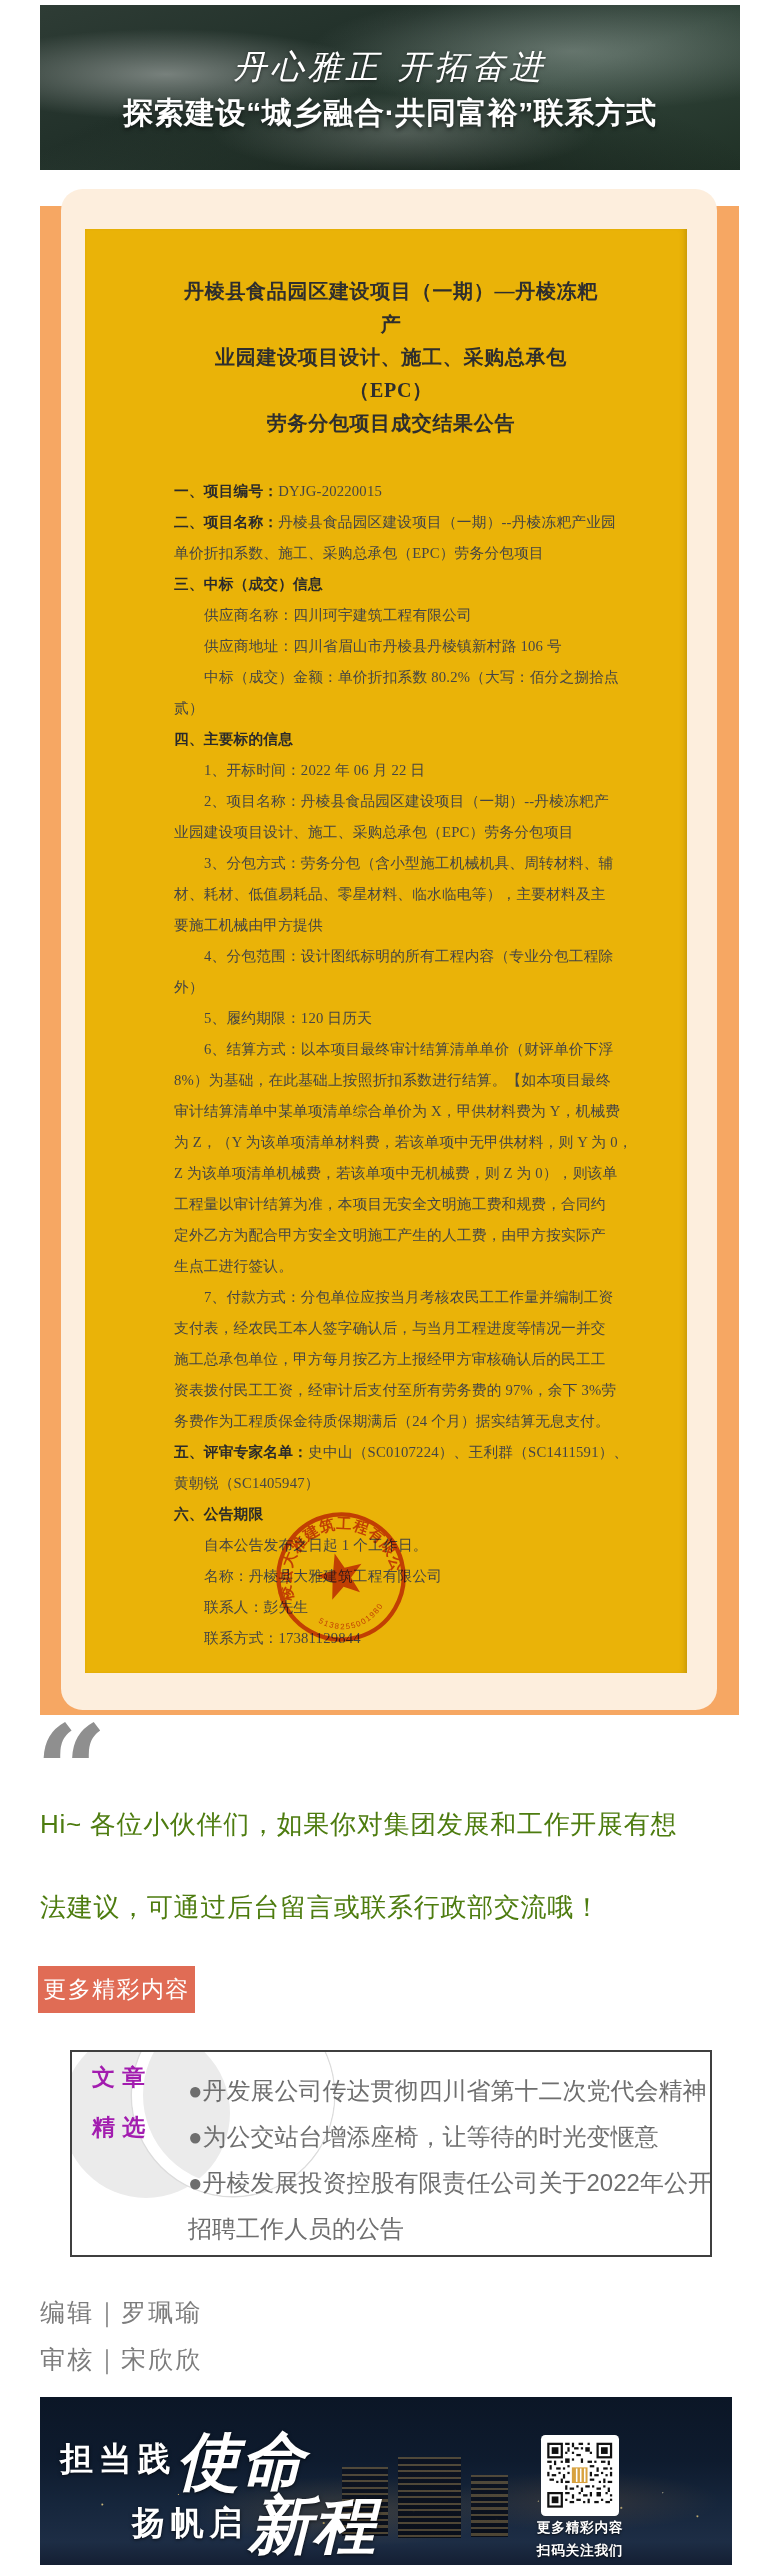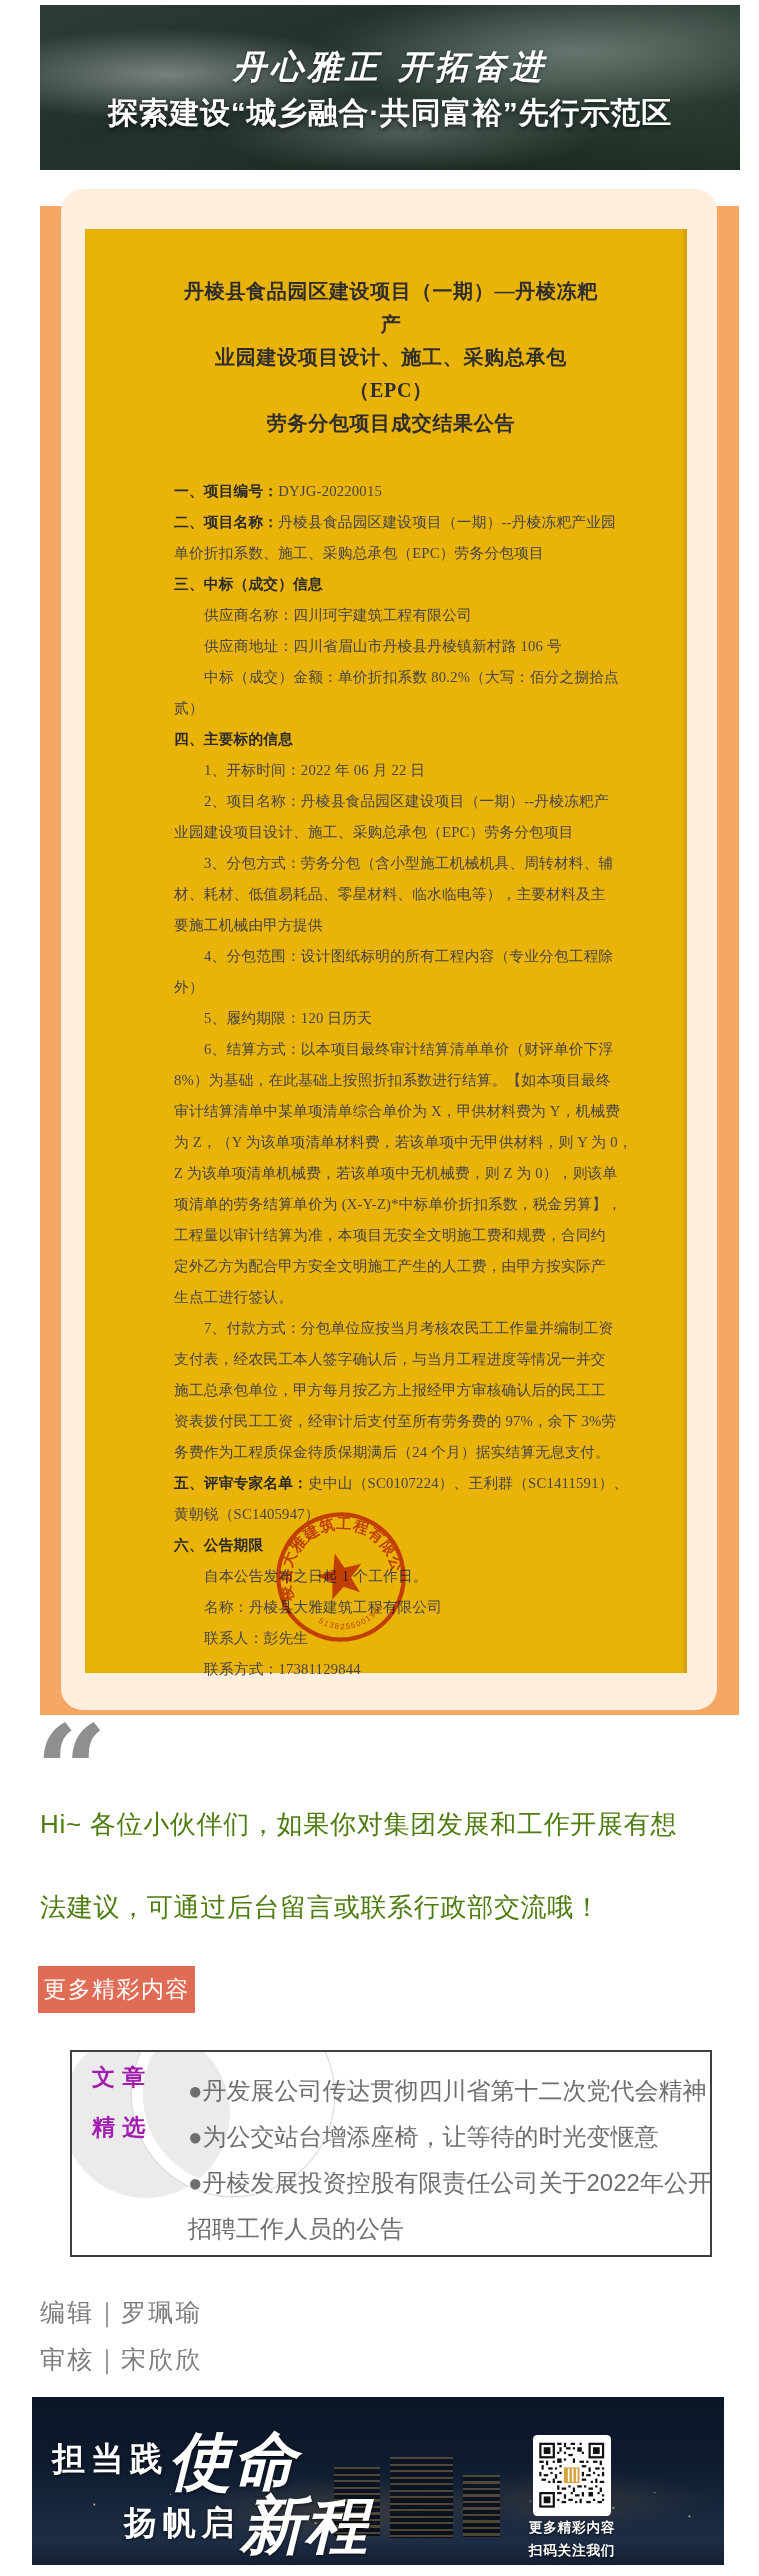--- a/index.html
+++ b/index.html
@@ -9,21 +9,21 @@
 
   
   #top-banner{left:40px;top:5px;width:700px;height:165px;overflow:hidden;
     background:
       radial-gradient(ellipse 302px 65px at 18% 42%, rgba(255,255,255,.38), rgba(255,255,255,0) 70%),
       radial-gradient(ellipse 374px 86px at 76% 28%, rgba(228,238,233,.30), rgba(255,255,255,0) 70%),
       radial-gradient(ellipse 273px 58px at 52% 78%, rgba(255,255,255,.20), rgba(255,255,255,0) 70%),
       radial-gradient(ellipse 503px 173px at 50% 118%, rgba(16,26,20,.85), rgba(16,26,20,0) 75%),
       linear-gradient(160deg,#2e3c35 0%,#22312a 35%,#31443a 62%,#203126 100%);}
   .banner-cal{width:100%;text-align:center;color:#fff;
-    font-family:"DejaVu Serif",serif;font-style:italic;font-weight:bold;
+    font-family:"DejaVu Serif",serif;font-style:italic;font-weight:normal;
     font-size:33px;letter-spacing:4.3px;text-shadow:0 1.4px 3.6px rgba(0,0,0,.55);}
   #top-banner .banner-cal{top:40px;}
   .banner-main{top:88px;width:100%;text-align:center;color:#fff;font-weight:bold;
     font-size:30px;letter-spacing:0.7px;text-shadow:0 2.2px 4.3px rgba(0,0,0,.6);}
 
   
   #doc-orange{left:40px;top:206px;width:699px;height:1509px;background:#f6a763;}
   #doc-cream{left:61px;top:189px;width:656px;height:1521px;background:#fdeedd;border-radius:21.6px;}
   #doc-page{left:85px;top:229px;width:602px;height:1444px;background:#eab308;
     box-shadow:inset -5.8px 0 7.2px -5px rgba(0,0,0,.22), inset 1.4px 0 4.3px -2.9px rgba(0,0,0,.10);}
@@ -60,21 +60,21 @@
   #featured-label-2{top:60px;}
   #featured-items{position:absolute;left:116px;top:16px;width:510px;font-size:24px;line-height:46px;color:#6e6e6e;}
   .featured-item{white-space:nowrap;cursor:pointer;}
 
   
   .credit{left:40px;font-size:25px;color:#7c7c7c;letter-spacing:2.2px;}
   #credit-editor{top:2296px;}
   #credit-reviewer{top:2343px;}
 
   
-  #bottom-banner{left:32px;top:2397px;width:692px;height:168px;overflow:hidden;color:#fff;
+  #bottom-banner{left:40px;top:2397px;width:692px;height:168px;overflow:hidden;color:#fff;
     background:
       radial-gradient(circle 2.2px at 9% 64%, rgba(255,225,140,.9), rgba(255,225,140,0) 70%),
       radial-gradient(circle 1.4px at 14% 72%, rgba(255,240,180,.8), rgba(255,240,180,0) 70%),
       radial-gradient(circle 1.4px at 20% 58%, rgba(255,210,120,.8), rgba(255,210,120,0) 70%),
       radial-gradient(circle 2.2px at 27% 70%, rgba(255,230,150,.85), rgba(255,230,150,0) 70%),
       radial-gradient(circle 1.4px at 33% 63%, rgba(255,255,220,.7), rgba(255,255,220,0) 70%),
       radial-gradient(circle 2.2px at 41% 75%, rgba(255,215,110,.9), rgba(255,215,110,0) 70%),
       radial-gradient(circle 1.4px at 47% 60%, rgba(255,235,170,.8), rgba(255,235,170,0) 70%),
       radial-gradient(circle 2.2px at 54% 68%, rgba(255,220,130,.85), rgba(255,220,130,0) 70%),
       radial-gradient(circle 1.4px at 60% 55%, rgba(255,245,200,.7), rgba(255,245,200,0) 70%),
@@ -104,21 +104,21 @@
   #qr-caption-1{top:122px;}
   #qr-caption-2{top:145px;}
 </style>
 </head>
 <body>
 
 <div id="page">
 
   <div id="top-banner" class="abs">
     <div class="banner-cal abs">丹心雅正  开拓奋进</div>
-    <div class="banner-main abs">探索建设“城乡融合·共同富裕”先行示范区</div>
+    <div class="banner-main abs">探索建设“城乡融合·共同富裕”联系方式</div>
   </div>
 
   <div id="doc-orange" class="abs"></div>
   <div id="doc-cream" class="abs"></div>
   <div id="doc-page" class="abs">
     <div id="doc-inner">
       <div class="doc-title">
         <div>
 
         <div class="title-line">丹棱县食品园区建设项目（一期）—丹棱冻粑产</div>
@@ -144,21 +144,20 @@
           <div class="doc-line"><span class="pre"></span><span>材、耗材、低值易耗品、零星材料、临水临电等），主要材料及主</span></div>
           <div class="doc-line"><span class="pre"></span><span>要施工机械由甲方提供</span></div>
           <div class="doc-line ind"><span class="pre"></span><span>4、分包范围：设计图纸标明的所有工程内容（专业分包工程除</span></div>
           <div class="doc-line"><span class="pre"></span><span>外）</span></div>
           <div class="doc-line ind"><span class="pre"></span><span>5、履约期限：120 日历天</span></div>
           <div class="doc-line ind"><span class="pre"></span><span>6、结算方式：以本项目最终审计结算清单单价（财评单价下浮</span></div>
           <div class="doc-line"><span class="pre"></span><span>8%）为基础，在此基础上按照折扣系数进行结算。【如本项目最终</span></div>
           <div class="doc-line"><span class="pre"></span><span>审计结算清单中某单项清单综合单价为 X，甲供材料费为 Y，机械费</span></div>
           <div class="doc-line"><span class="pre"></span><span>为 Z，（Y 为该单项清单材料费，若该单项中无甲供材料，则 Y 为 0，</span></div>
           <div class="doc-line"><span class="pre"></span><span>Z 为该单项清单机械费，若该单项中无机械费，则 Z 为 0），则该单</span></div>
-          <div class="doc-line"><span class="pre"></span><span>项清单的劳务结算单价为 (X-Y-Z)*中标单价折扣系数，税金另算】，</span></div>
           <div class="doc-line"><span class="pre"></span><span>工程量以审计结算为准，本项目无安全文明施工费和规费，合同约</span></div>
           <div class="doc-line"><span class="pre"></span><span>定外乙方为配合甲方安全文明施工产生的人工费，由甲方按实际产</span></div>
           <div class="doc-line"><span class="pre"></span><span>生点工进行签认。</span></div>
           <div class="doc-line ind"><span class="pre"></span><span>7、付款方式：分包单位应按当月考核农民工工作量并编制工资</span></div>
           <div class="doc-line"><span class="pre"></span><span>支付表，经农民工本人签字确认后，与当月工程进度等情况一并交</span></div>
           <div class="doc-line"><span class="pre"></span><span>施工总承包单位，甲方每月按乙方上报经甲方审核确认后的民工工</span></div>
           <div class="doc-line"><span class="pre"></span><span>资表拨付民工工资，经审计后支付至所有劳务费的 97%，余下 3%劳</span></div>
           <div class="doc-line"><span class="pre"></span><span>务费作为工程质保金待质保期满后（24 个月）据实结算无息支付。</span></div>
           <div class="doc-line"><span class="pre">五、评审专家名单：</span><span>史中山（SC0107224）、王利群（SC1411591）、</span></div>
           <div class="doc-line"><span class="pre"></span><span>黄朝锐（SC1405947）</span></div>

